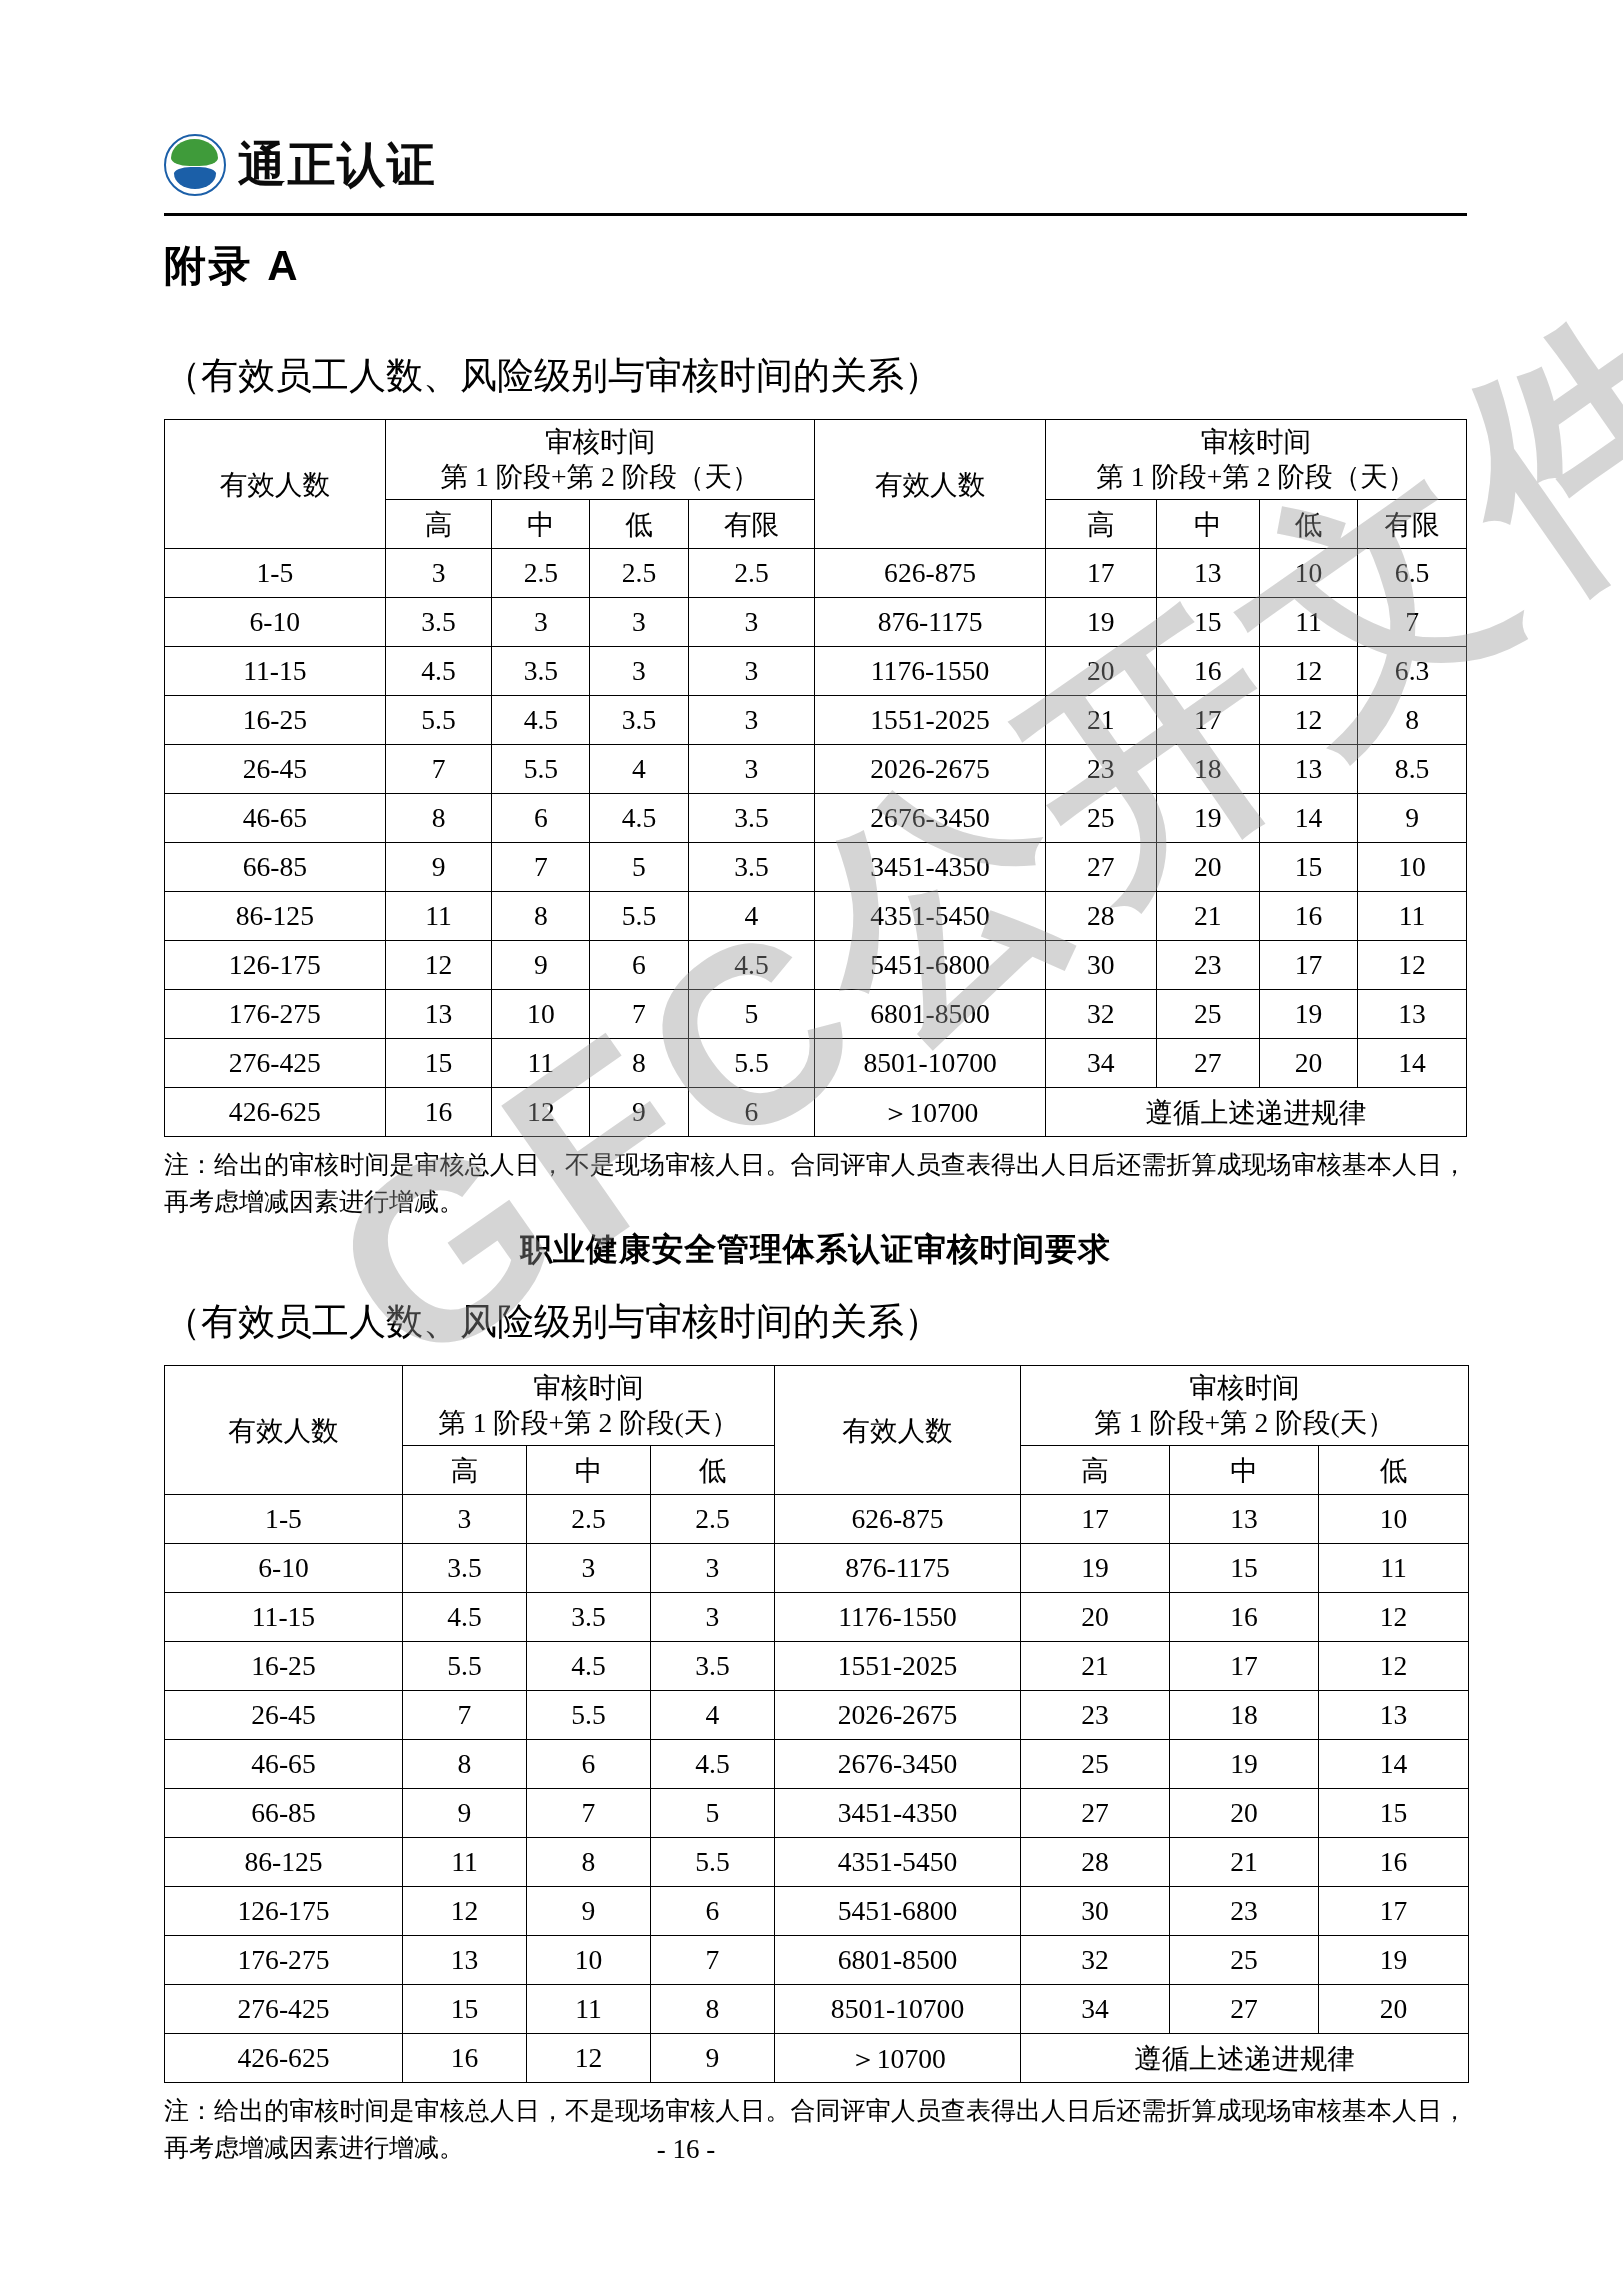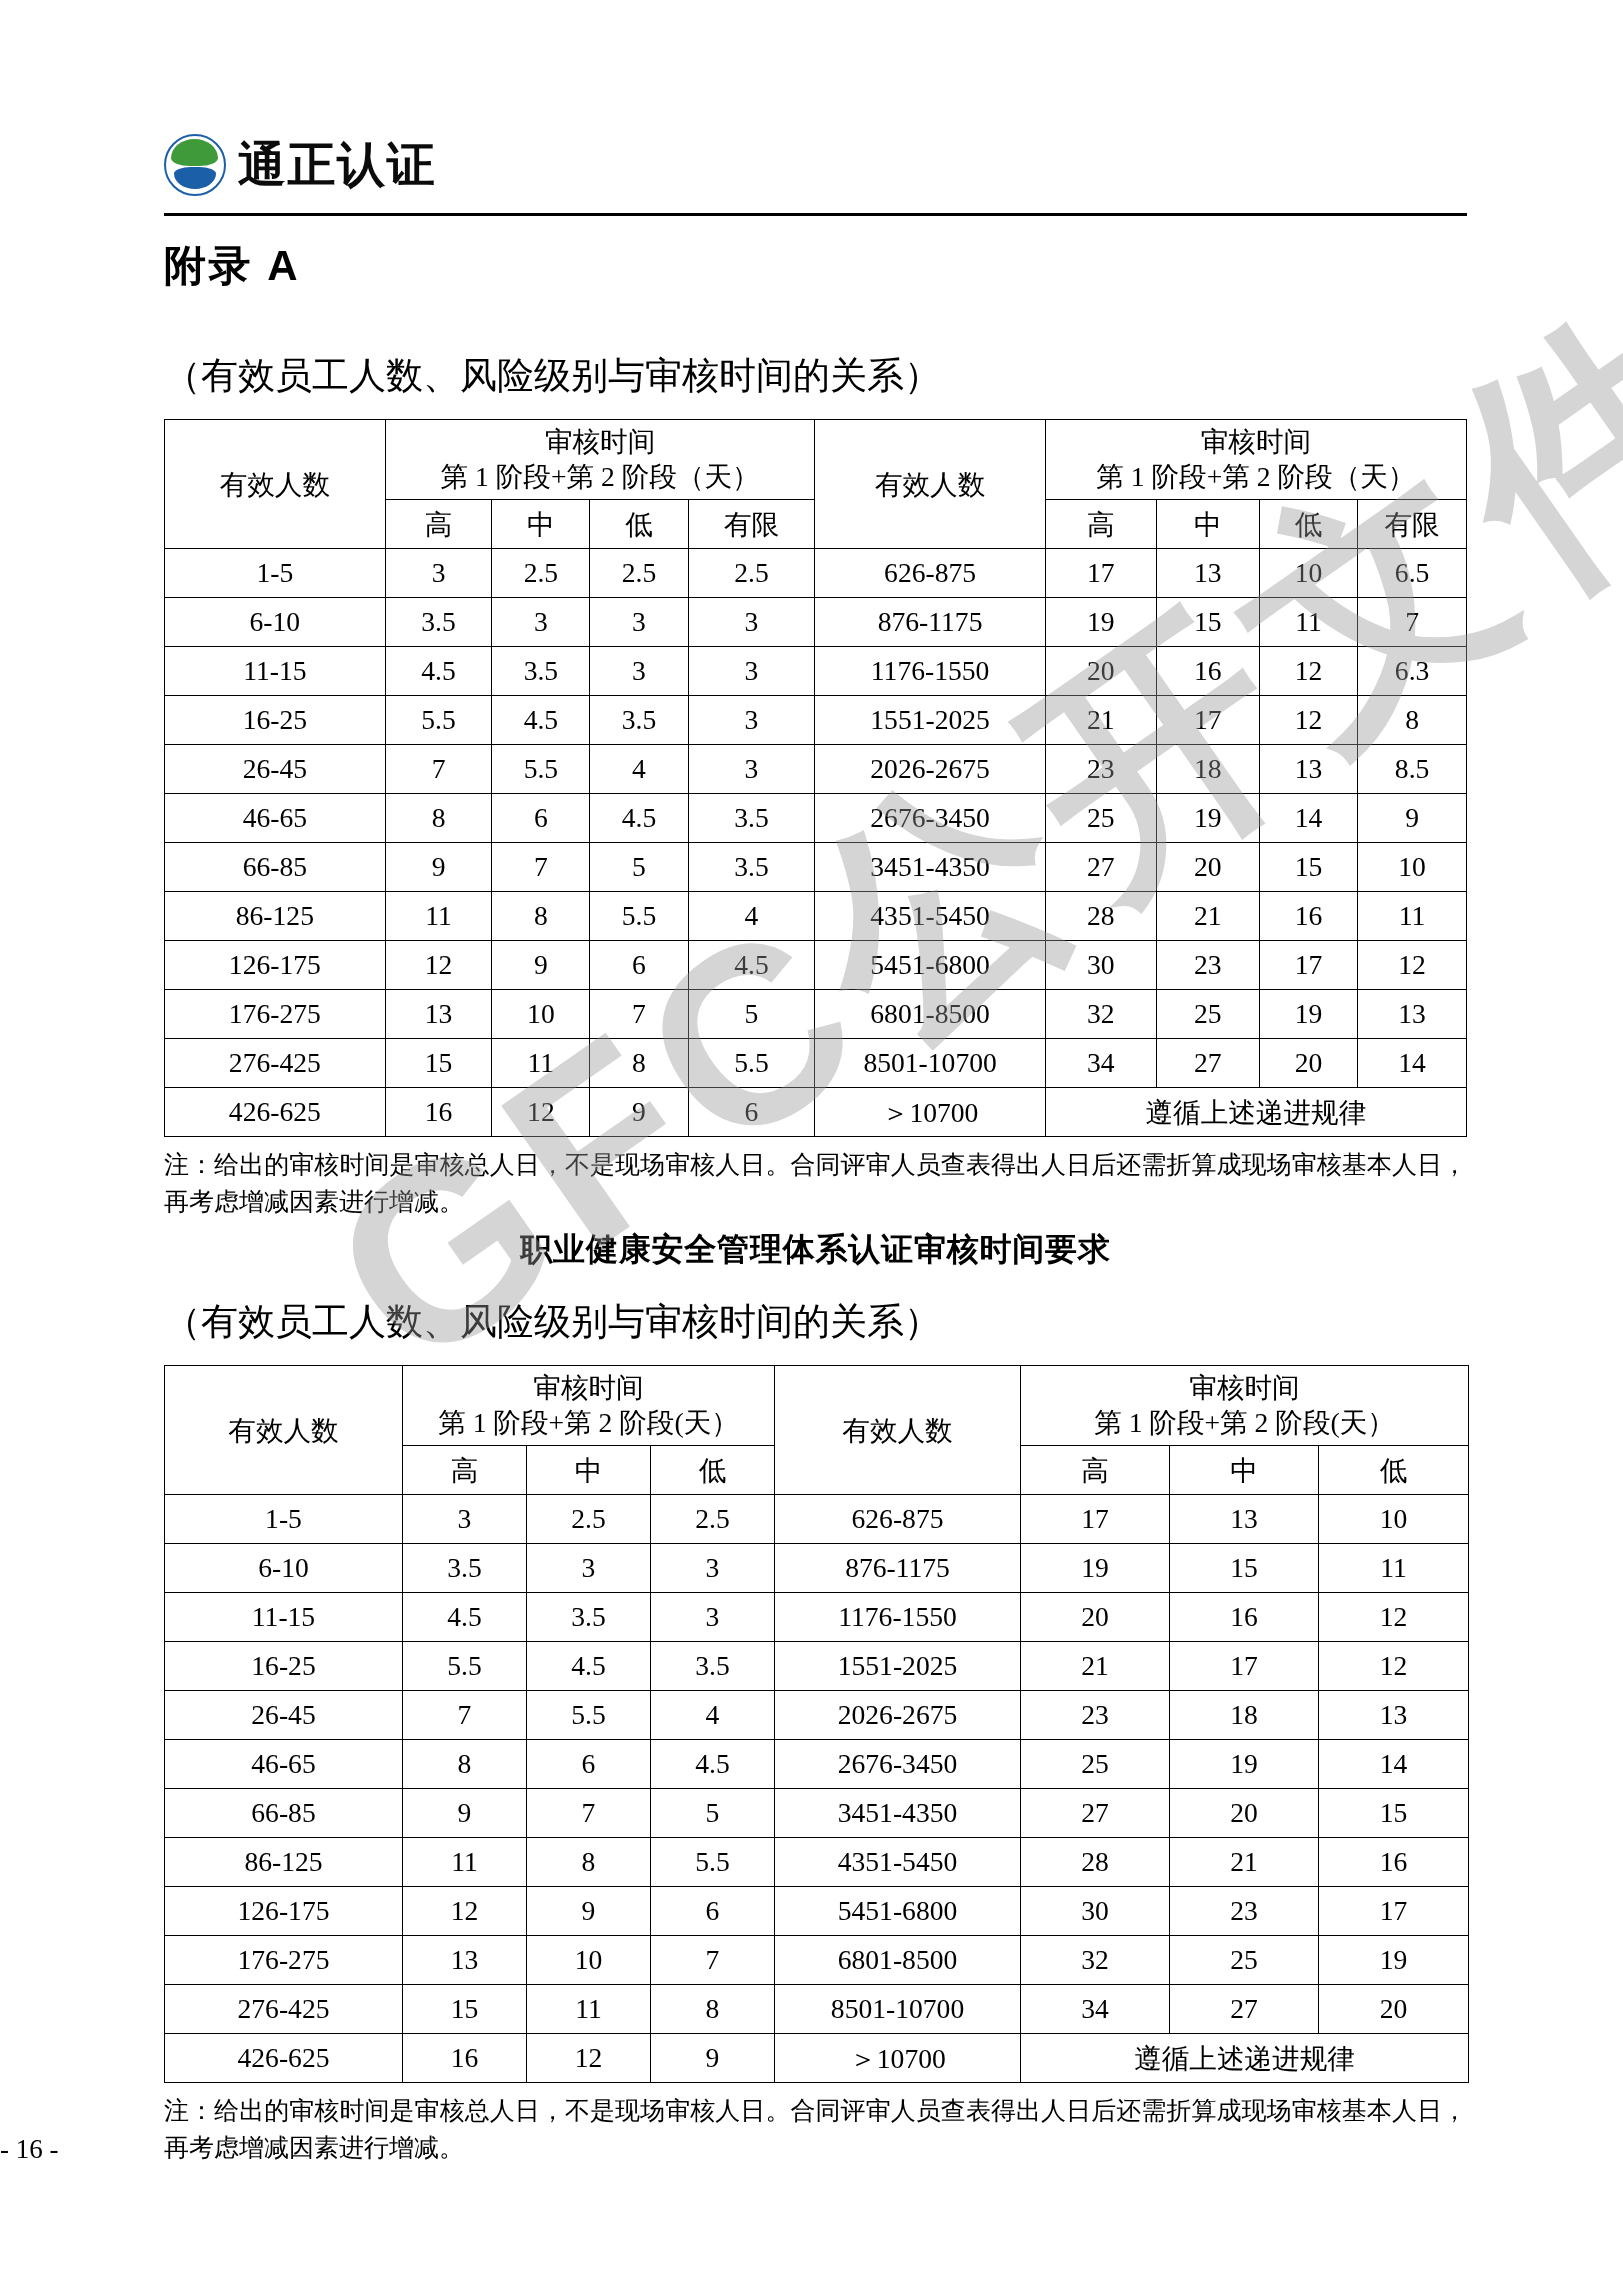--- a/index.html
+++ b/index.html
@@ -165,21 +165,21 @@
     font-family: "Liberation Sans", sans-serif;
     font-size: 25px;
     line-height: 1.5;
     text-align: justify;
   }
   .footer-page {
     position: absolute;
     left: 0;
     top: 2134px;
     width: 1372px;
-    text-align: left;
+    text-align: center;
     font-size: 27px;
     font-family: "Liberation Serif", serif;
     z-index: 8;
   }
 </style>
 </head>
 <body>
 
 <div class="page">
 

